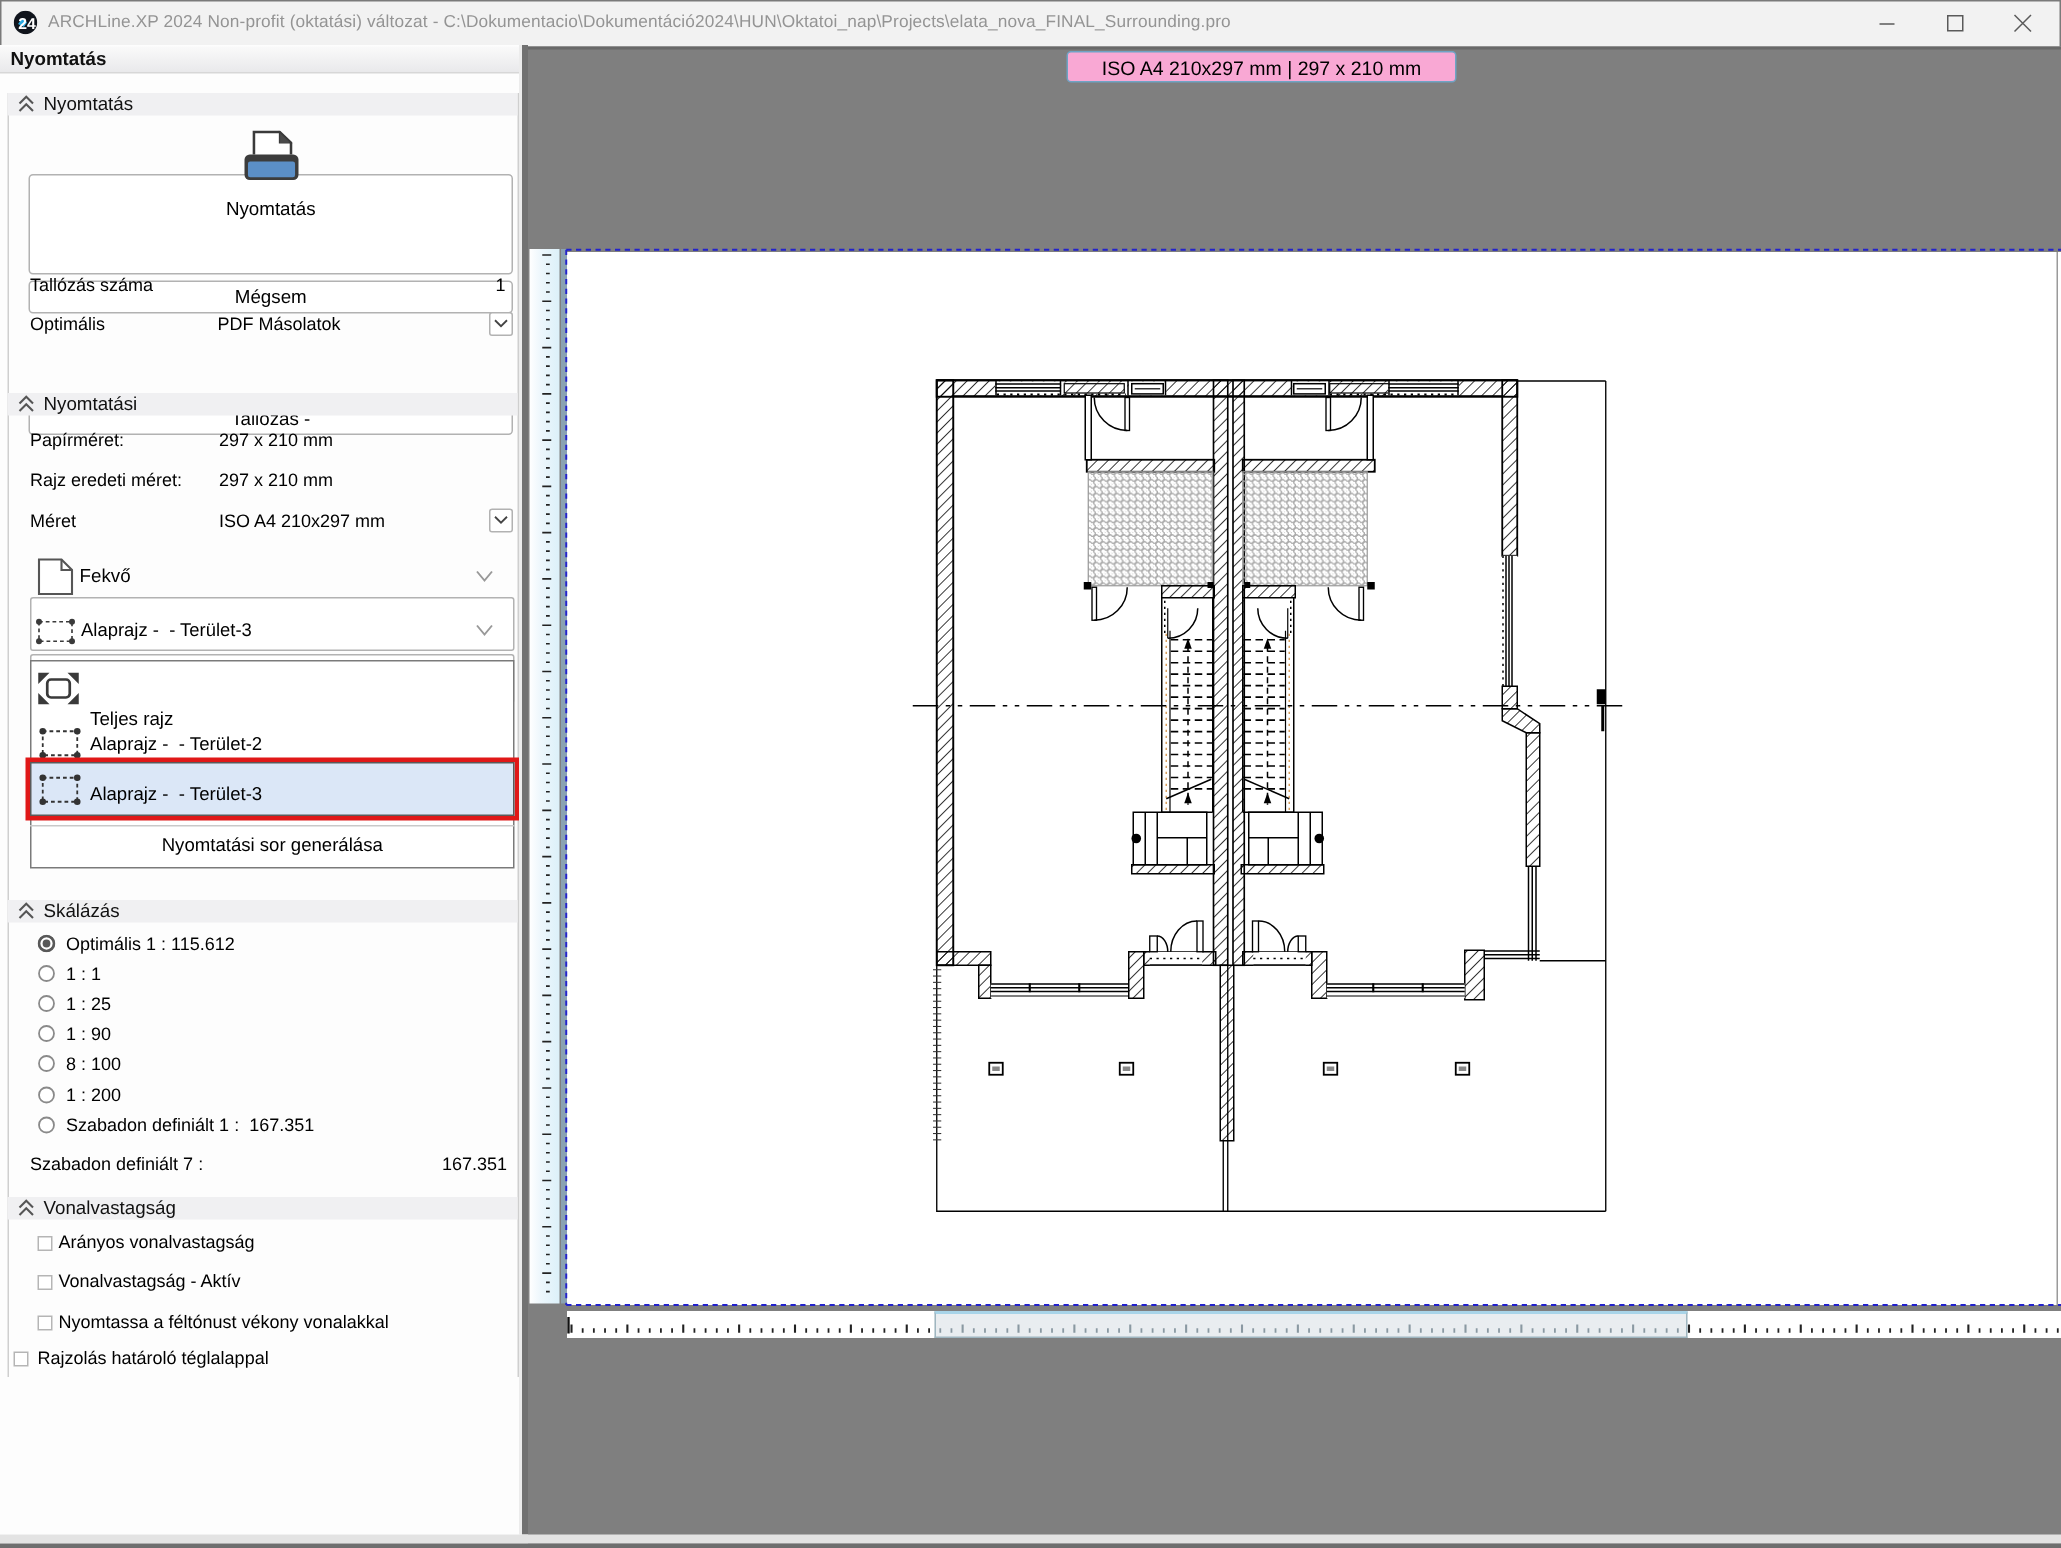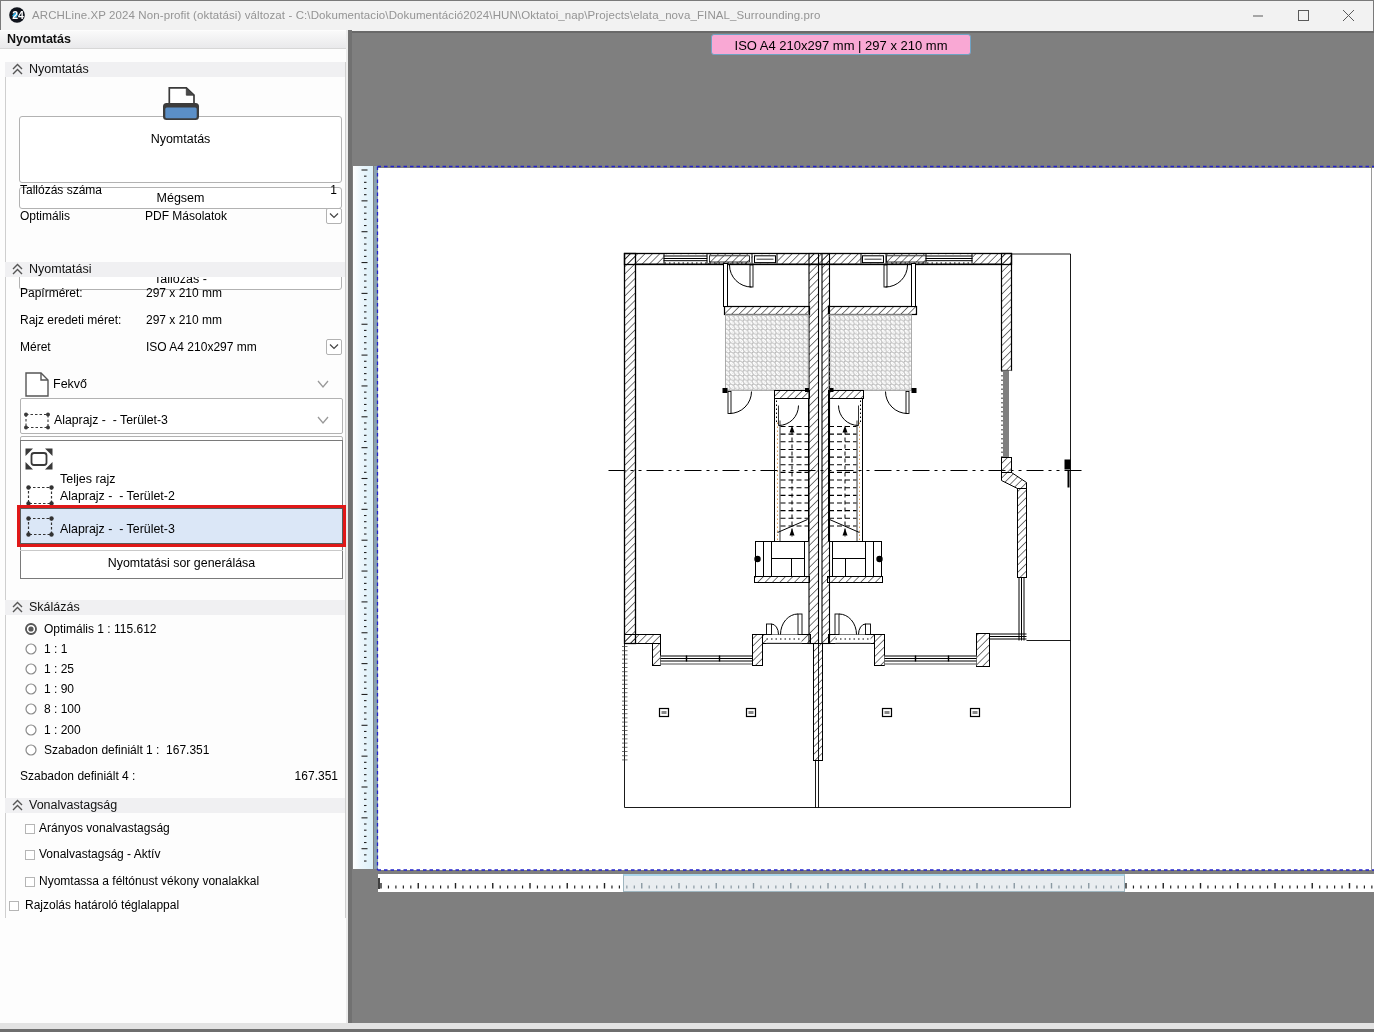--- a/index.html
+++ b/index.html
@@ -189,21 +189,21 @@
 <div class="abs lbl" style="left:44px;top:702.4px">8 : 100</div>
 <svg class="abs" style="left:25px;top:723.5px" width="12" height="12" viewBox="0 0 12 12">
     <circle cx="6" cy="6" r="5" fill="#fff" stroke="#8a8a8a" stroke-width="1.2"></circle>
   </svg>
 <div class="abs lbl" style="left:44px;top:722.5px">1 : 200</div>
 <svg class="abs" style="left:25px;top:743.6px" width="12" height="12" viewBox="0 0 12 12">
     <circle cx="6" cy="6" r="5" fill="#fff" stroke="#8a8a8a" stroke-width="1.2"></circle>
   </svg>
 <div class="abs lbl" style="left:44px;top:742.6px">Szabadon definiált 1 :&nbsp;&nbsp;167.351</div>
 
-<div class="abs lbl" style="left:20px;top:769px">Szabadon definiált 4 :</div>
+<div class="abs lbl" style="left:20px;top:769px">Szabadon definiált 7 :</div>
 <div class="abs lbl" style="left:0;top:769px;width:338px;text-align:right">167.351</div>
 
 <div class="abs band" style="top:798px">
     <svg class="chev" width="13" height="13" viewBox="0 0 13 13">
       <path d="M2 6 L6.5 1.5 L11 6 M2 11 L6.5 6.5 L11 11" fill="none" stroke="#555" stroke-width="1.4"></path>
     </svg>
     <span class="btxt">Vonalvastagság</span>
   </div>
 
 <div class="abs" style="left:25px;top:824px;width:10px;height:10px;background:#fff;border:1px solid #b5b5b5"></div>

